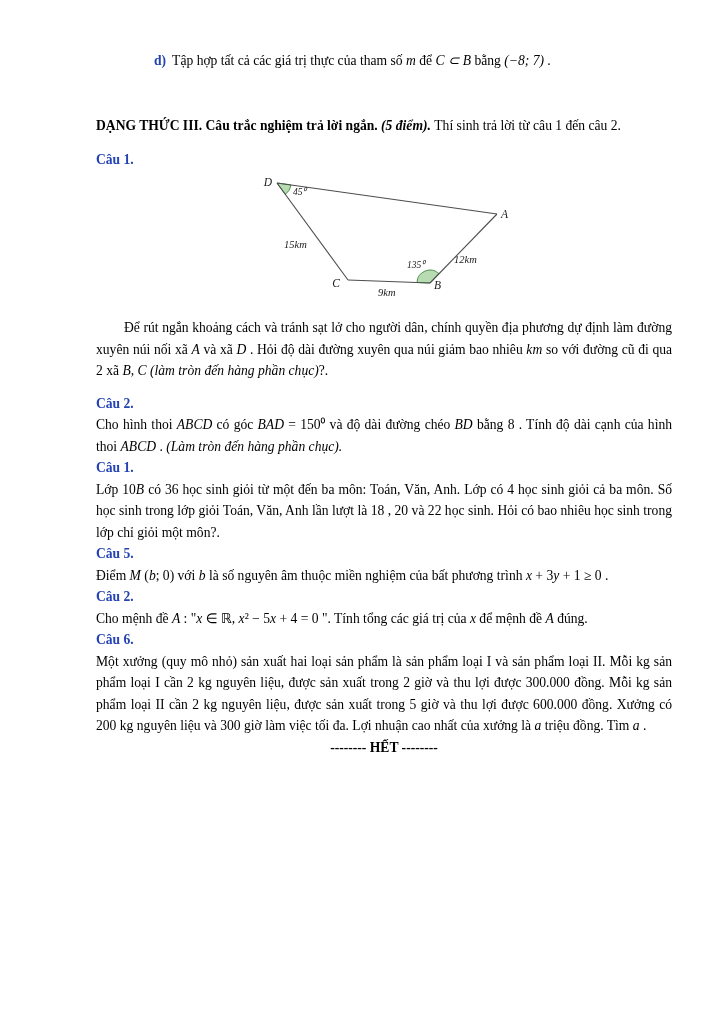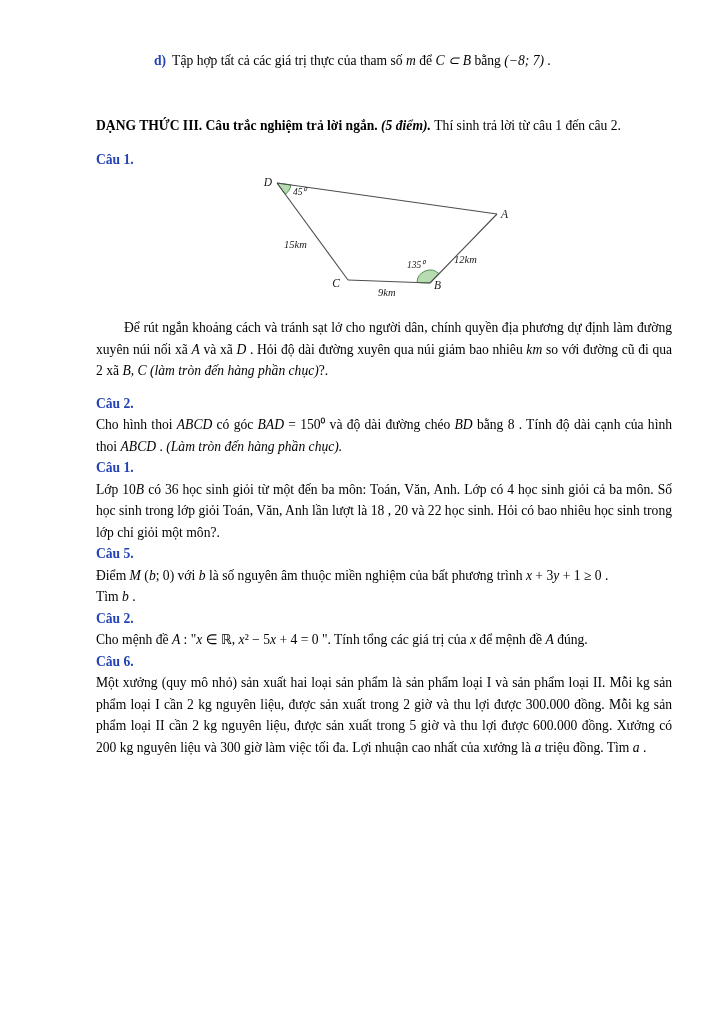--- a/index.html
+++ b/index.html
@@ -92,28 +92,28 @@
 
   <div class="question">
     <div class="q-label">Câu 1.</div>
     <div class="q-body"><span class="seg-n">Lớp 10</span><span class="seg-i">B</span><span class="seg-n"> có 36 học sinh giỏi từ một đến ba môn: Toán, Văn, Anh. Lớp có 4 học sinh giỏi cả ba môn. Số học sinh trong lớp giỏi Toán, Văn, Anh lần lượt là 18 , 20 và 22 học sinh. Hỏi có bao nhiêu học sinh trong lớp chỉ giỏi một môn?.</span></div>
   </div>
 
   <div class="question">
     <div class="q-label">Câu 5.</div>
     <div class="q-body">
       <div><span class="seg-n">Điểm </span><span class="seg-i">M</span><span class="seg-n"> (</span><span class="seg-i">b</span><span class="seg-n">; 0) với </span><span class="seg-i">b</span><span class="seg-n"> là số nguyên âm thuộc miền nghiệm của bất phương trình </span><span class="seg-i">x</span><span class="seg-n"> + 3</span><span class="seg-i">y</span><span class="seg-n"> + 1 ≥ 0 .</span></div>
-      <div><span class="seg-n">Tìm </span><span class="seg-i">b</span><span class="seg-n"> .</span></div>
     </div>
   </div>
 
   <div class="question">
     <div class="q-label">Câu 2.</div>
     <div class="q-body"><span class="seg-n">Cho mệnh đề </span><span class="seg-i">A</span><span class="seg-n"> : "</span><span class="seg-i">x</span><span class="seg-n"> ∈ ℝ, </span><span class="seg-i">x</span><span class="seg-n">² − 5</span><span class="seg-i">x</span><span class="seg-n"> + 4 = 0 ". Tính tổng các giá trị của </span><span class="seg-i">x</span><span class="seg-n"> để mệnh đề </span><span class="seg-i">A</span><span class="seg-n"> đúng.</span></div>
   </div>
 
   <div class="question">
     <div class="q-label">Câu 6.</div>
     <div class="q-body"><span class="seg-n">Một xưởng (quy mô nhỏ) sản xuất hai loại sản phẩm là sản phẩm loại I và sản phẩm loại II. Mỗi kg sản phẩm loại I cần 2 kg nguyên liệu, được sản xuất trong 2 giờ và thu lợi được 300.000 đồng. Mỗi kg sản phẩm loại II cần 2 kg nguyên liệu, được sản xuất trong 5 giờ và thu lợi được 600.000 đồng. Xưởng có 200 kg nguyên liệu và 300 giờ làm việc tối đa. Lợi nhuận cao nhất của xưởng là </span><span class="seg-i">a</span><span class="seg-n"> triệu đồng. Tìm </span><span class="seg-i">a</span><span class="seg-n"> .</span></div>
   </div>
 
+  <div class="footer">-------- HẾT --------</div>
 
 </div>
 
 </body></html>

